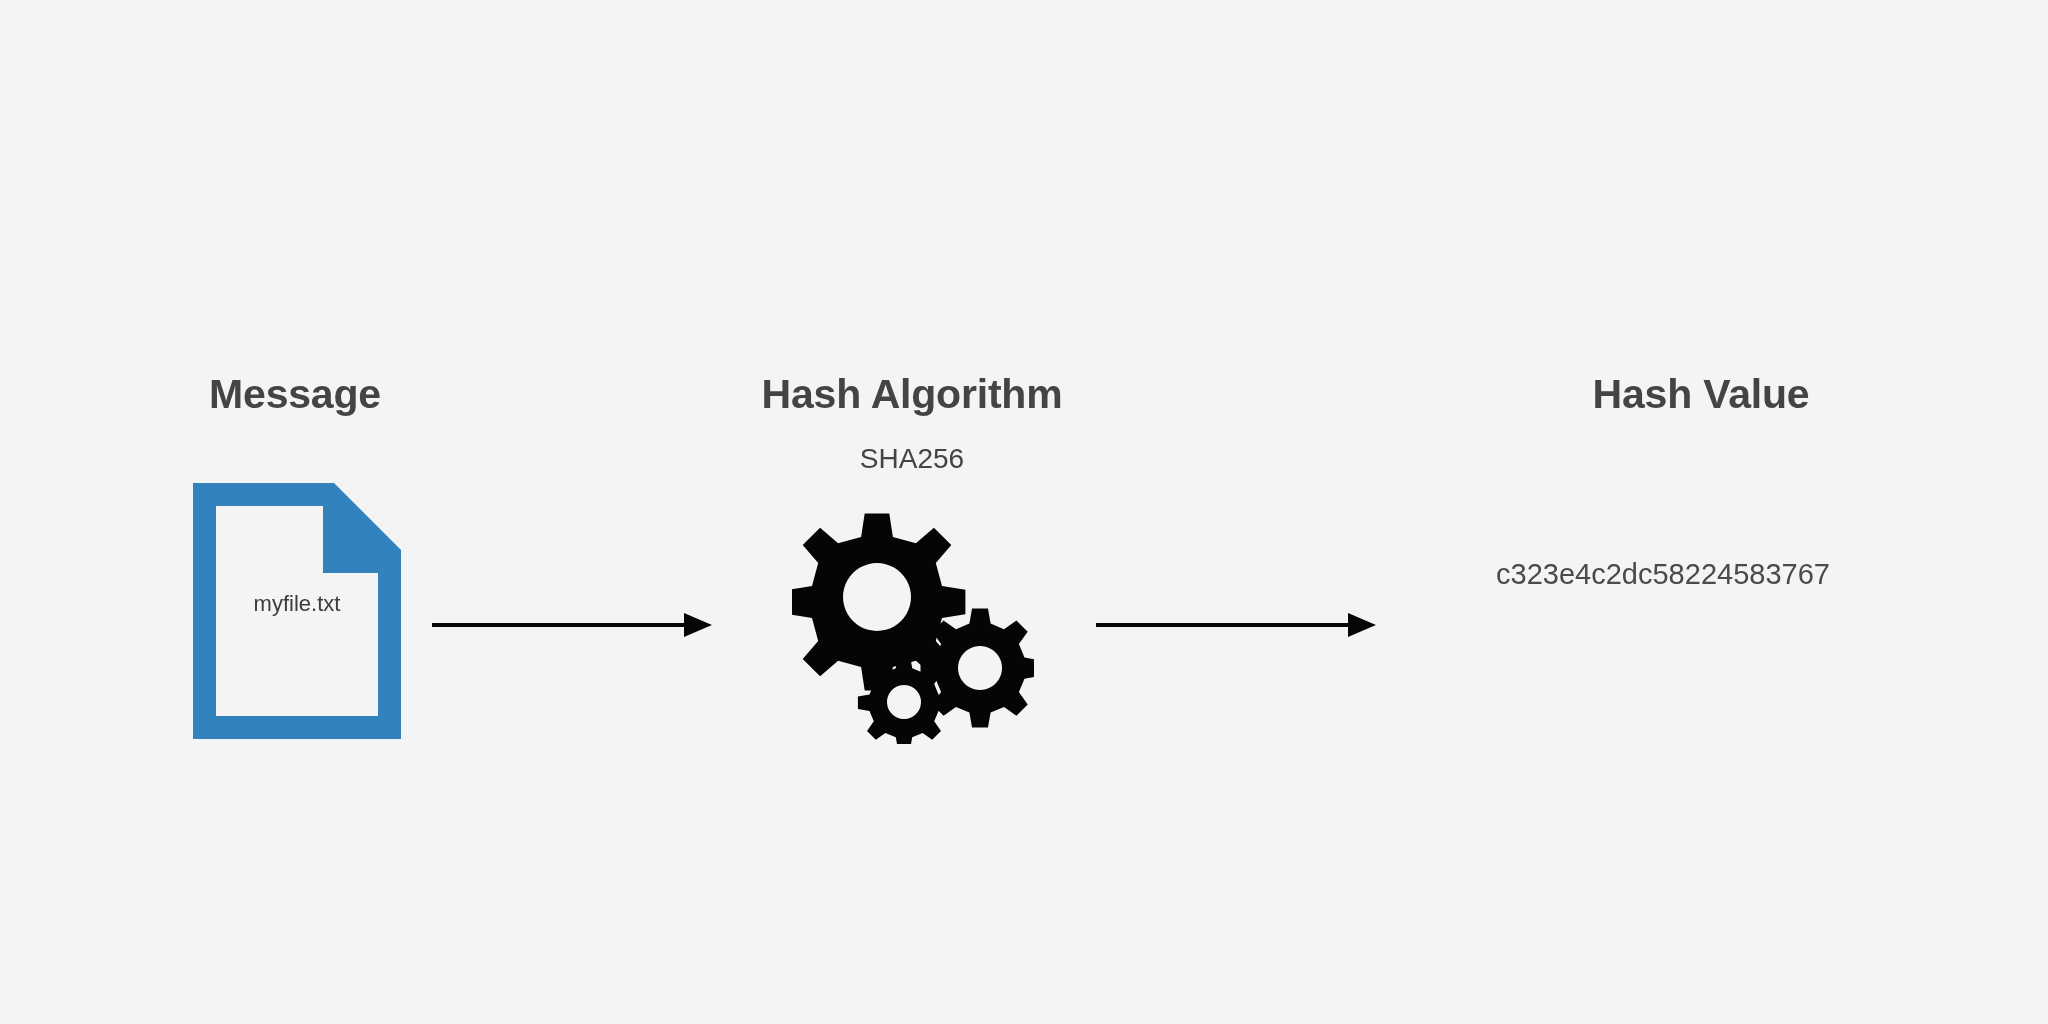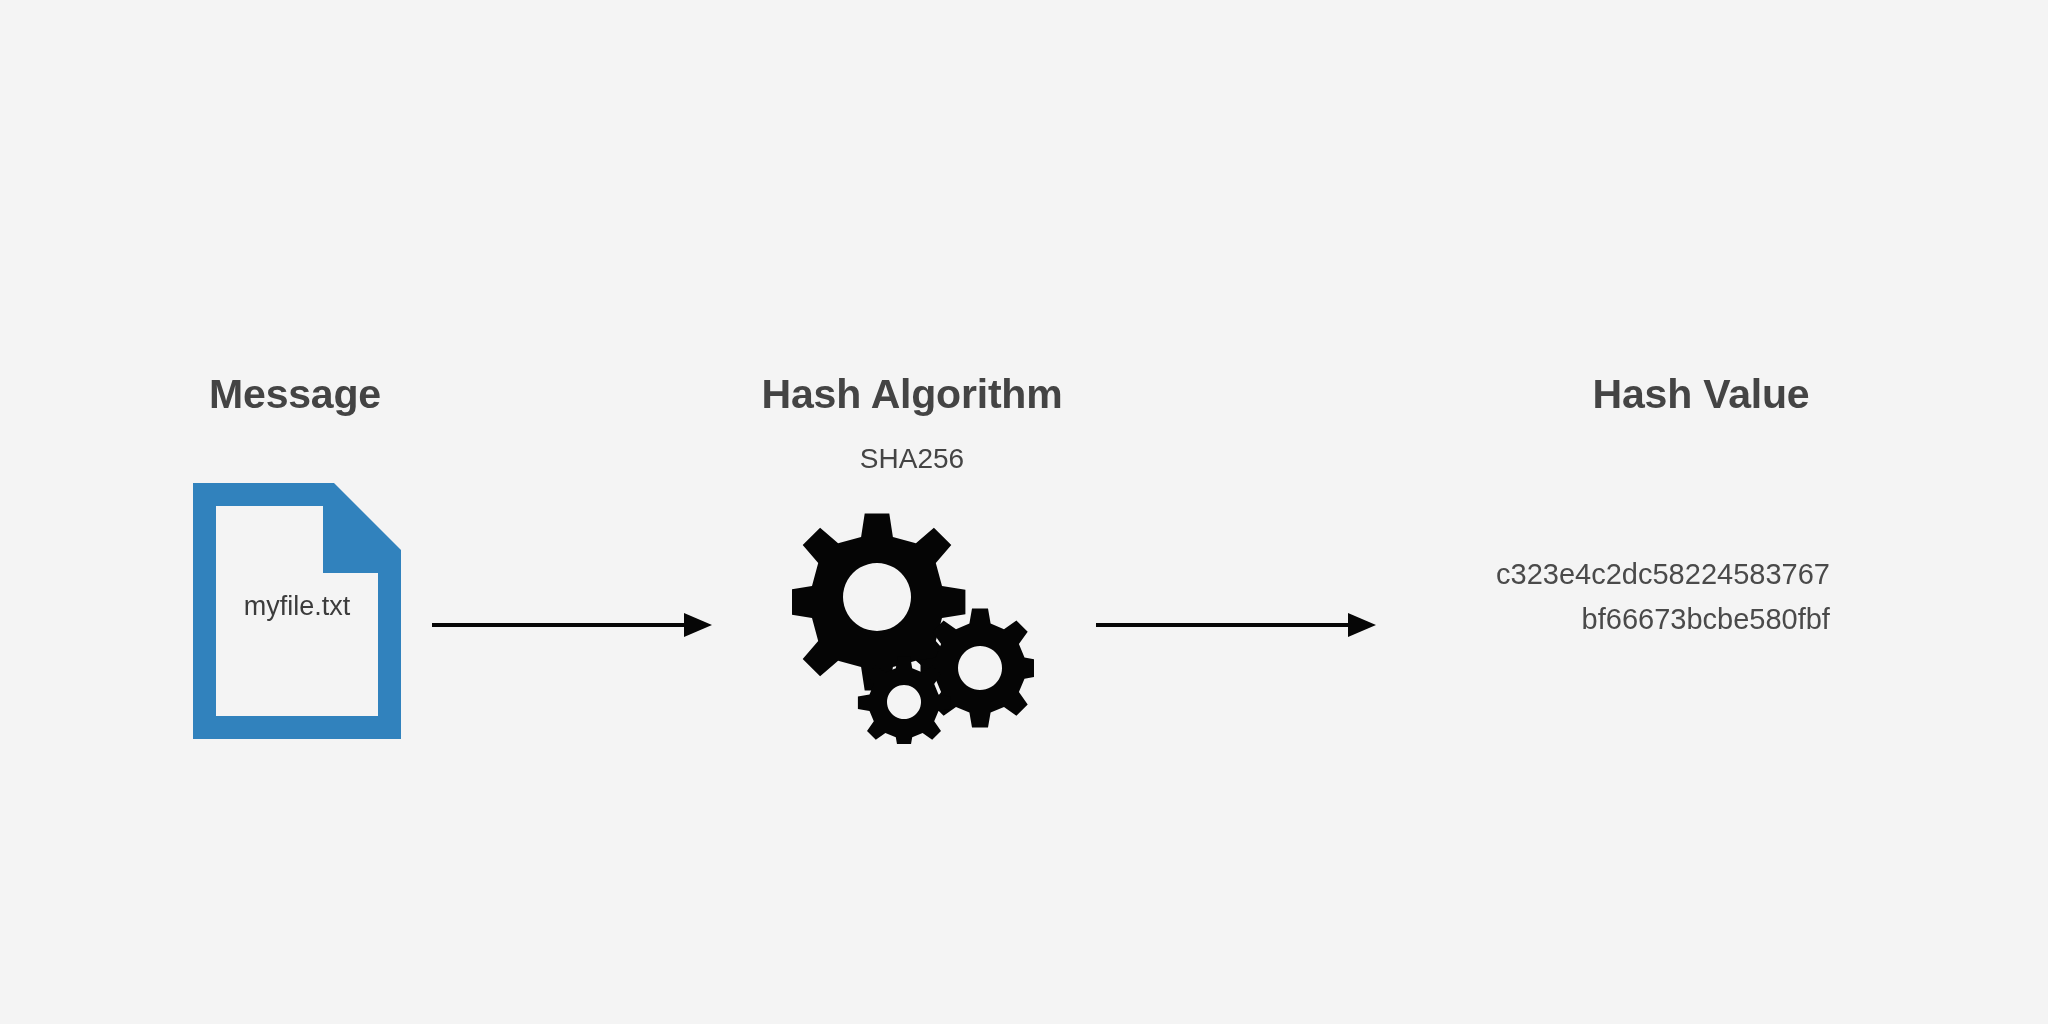--- a/index.html
+++ b/index.html
@@ -59,21 +59,21 @@
     display: block;
     width: 208px;
     height: 256px;
   }
   #file-name-label {
     position: absolute;
     left: 0;
     top: 108px;
     width: 208px;
     text-align: center;
-    font-size: 27px;
+    font-size: 22px;
     color: #3c3c3c;
     white-space: nowrap;
   }
 
   
   #gears-wrap {
     position: absolute;
     left: 792px;
     top: 512px;
     width: 242px;
@@ -191,16 +191,15 @@
 
   <div class="arrow-wrap" id="arrow-2">
     <svg viewBox="0 0 280 40" preserveAspectRatio="none" xmlns="http://www.w3.org/2000/svg">
       <line x1="0" y1="20" x2="256" y2="20" stroke="#060606" stroke-width="4"></line>
       <polygon points="252,8 280,20 252,32" fill="#060606"></polygon>
     </svg>
   </div>
 
   <div id="hash-value-block">
     <div class="hash-line">c323e4c2dc58224583767</div>
-    <div class="hash-line">bf66673bcbe580fbf</div>
   </div>
 
 </div>
 
 </body></html>

